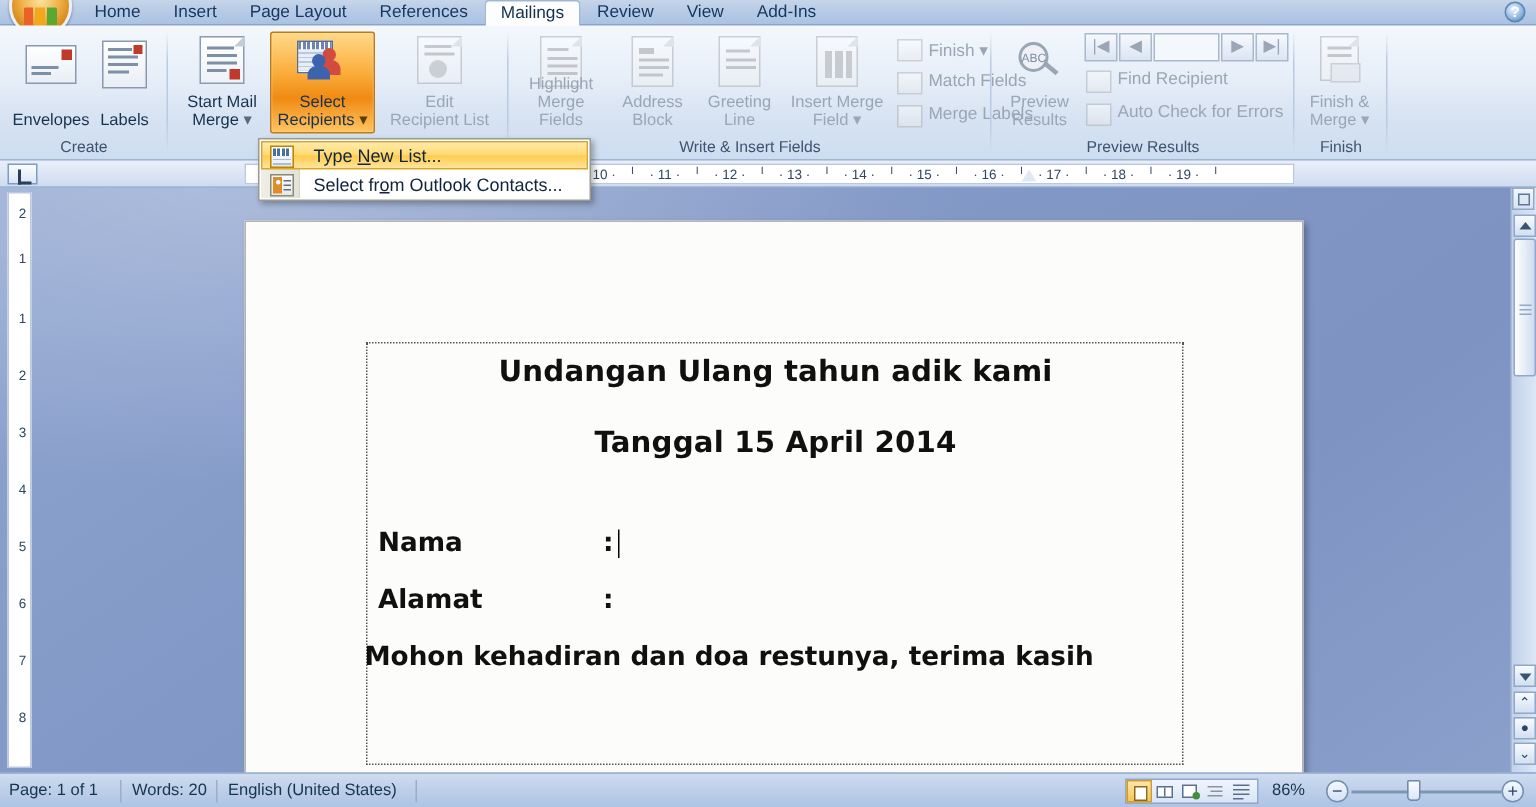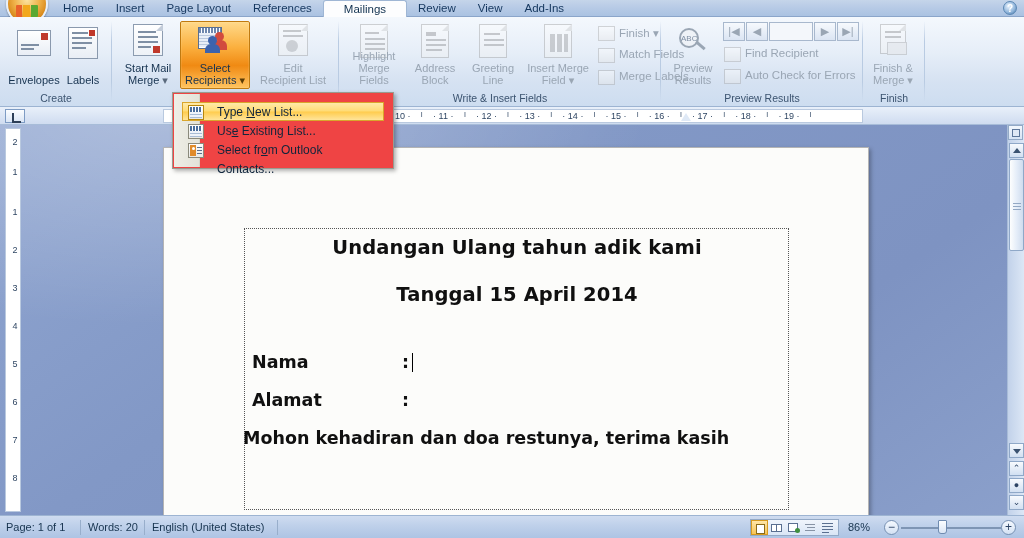--- a/index.html
+++ b/index.html
@@ -31,21 +31,21 @@
       linear-gradient(to right,#e8622a 0 28%, transparent 28% 34%, #f2a81d 34% 63%, transparent 63% 69%, #5aa832 69% 100%);
     border-radius:1px;
   }
   .tabs{position:absolute;left:52px;top:0;height:17px;}
   .tab{
     float:left;height:27px;line-height:17px;padding:0 11px;
     color:#15375e;font-size:11.5px;cursor:default;
   }
   .tab.active{
     background:#fdfdfe;border:1px solid #9fb6d4;border-bottom:none;
-    border-radius:3px 3px 0 0;line-height:16px;padding:0 20px;
+    border-radius:3px 3px 0 0;line-height:16px;padding:0 10px;
     color:#11314f;position:relative;top:0;height:17px;
   }
   .help-btn{
     position:absolute;right:7px;top:1px;width:14px;height:14px;border-radius:50%;
     background:radial-gradient(circle at 40% 35%,#eaf4ff,#8fb4da 60%,#3f6f9f);
     color:#fff;font-size:10px;text-align:center;line-height:14px;font-weight:bold;
     border:1px solid #5b87b4;box-sizing:border-box;
   }
 
   
@@ -213,24 +213,24 @@
   .zcirc{
     position:absolute;top:4px;width:15px;height:15px;border-radius:50%;
     background:linear-gradient(to bottom,#f4f9ff,#d4e1f3);
     border:1px solid #7690b2;box-sizing:border-box;
     font-size:12px;line-height:13px;text-align:center;color:#2c4364;
   }
 
   
   .menu{
     position:absolute;left:172px;top:92px;width:222px;
-    background:#ef4444;
+    background:#ffffff;
     border:1px solid #9a9a8f;
     box-shadow:2px 2px 4px rgba(0,0,0,.30);
-    padding:9px;box-sizing:border-box;z-index:60;
+    padding:1px;box-sizing:border-box;z-index:60;
   }
   .menu .gutter{
     position:absolute;left:1px;top:1px;width:26px;bottom:1px;
     background:linear-gradient(to right,#eeeee6,#e3e3d9);
     border-right:1px solid #d5d5c8;box-sizing:border-box;
   }
   .mitem{
     position:relative;height:19px;line-height:19px;padding-left:34px;
     font-size:12px;color:#10253c;cursor:default;z-index:2;
     border:1px solid transparent;box-sizing:border-box;
@@ -576,27 +576,20 @@
     <div class="gutter"></div>
 
     <div class="mitem hl">
       <div class="mico">
         <div class="grid-ico" style="background:repeating-linear-gradient(to right,#4a6f9e 0 2px,#fff 2px 3px);"></div>
         <div class="grid-body" style="background:repeating-linear-gradient(to bottom,#eef3fa 0 2px,#a9bdd6 2px 3px);"></div>
       </div>
       <span><span>Type </span><u>N</u><span>ew List...</span></span>
     </div>
 
-    <div class="mitem">
-      <div class="mico">
-        <div class="grid-ico" style="background:repeating-linear-gradient(to right,#4a6f9e 0 2px,#fff 2px 3px);"></div>
-        <div class="grid-body" style="background:repeating-linear-gradient(to bottom,#eef3fa 0 2px,#a9bdd6 2px 3px);"></div>
-      </div>
-      <span><span>Us</span><u>e</u><span> Existing List...</span></span>
-    </div>
 
     <div class="mitem">
       <div class="mico">
         <div style="position:absolute;left:1px;top:1px;width:6px;height:11px;background:#e08b2a;"></div>
         <div style="position:absolute;left:3px;top:3px;width:3px;height:3px;border-radius:50%;background:#fff;"></div>
         <div style="position:absolute;left:8px;top:3px;width:5px;height:1px;background:#5a6f90;"></div>
         <div style="position:absolute;left:8px;top:6px;width:5px;height:1px;background:#5a6f90;"></div>
         <div style="position:absolute;left:8px;top:9px;width:5px;height:1px;background:#5a6f90;"></div>
       </div>
       <span><span>Select fr</span><u>o</u><span>m Outlook Contacts...</span></span>

